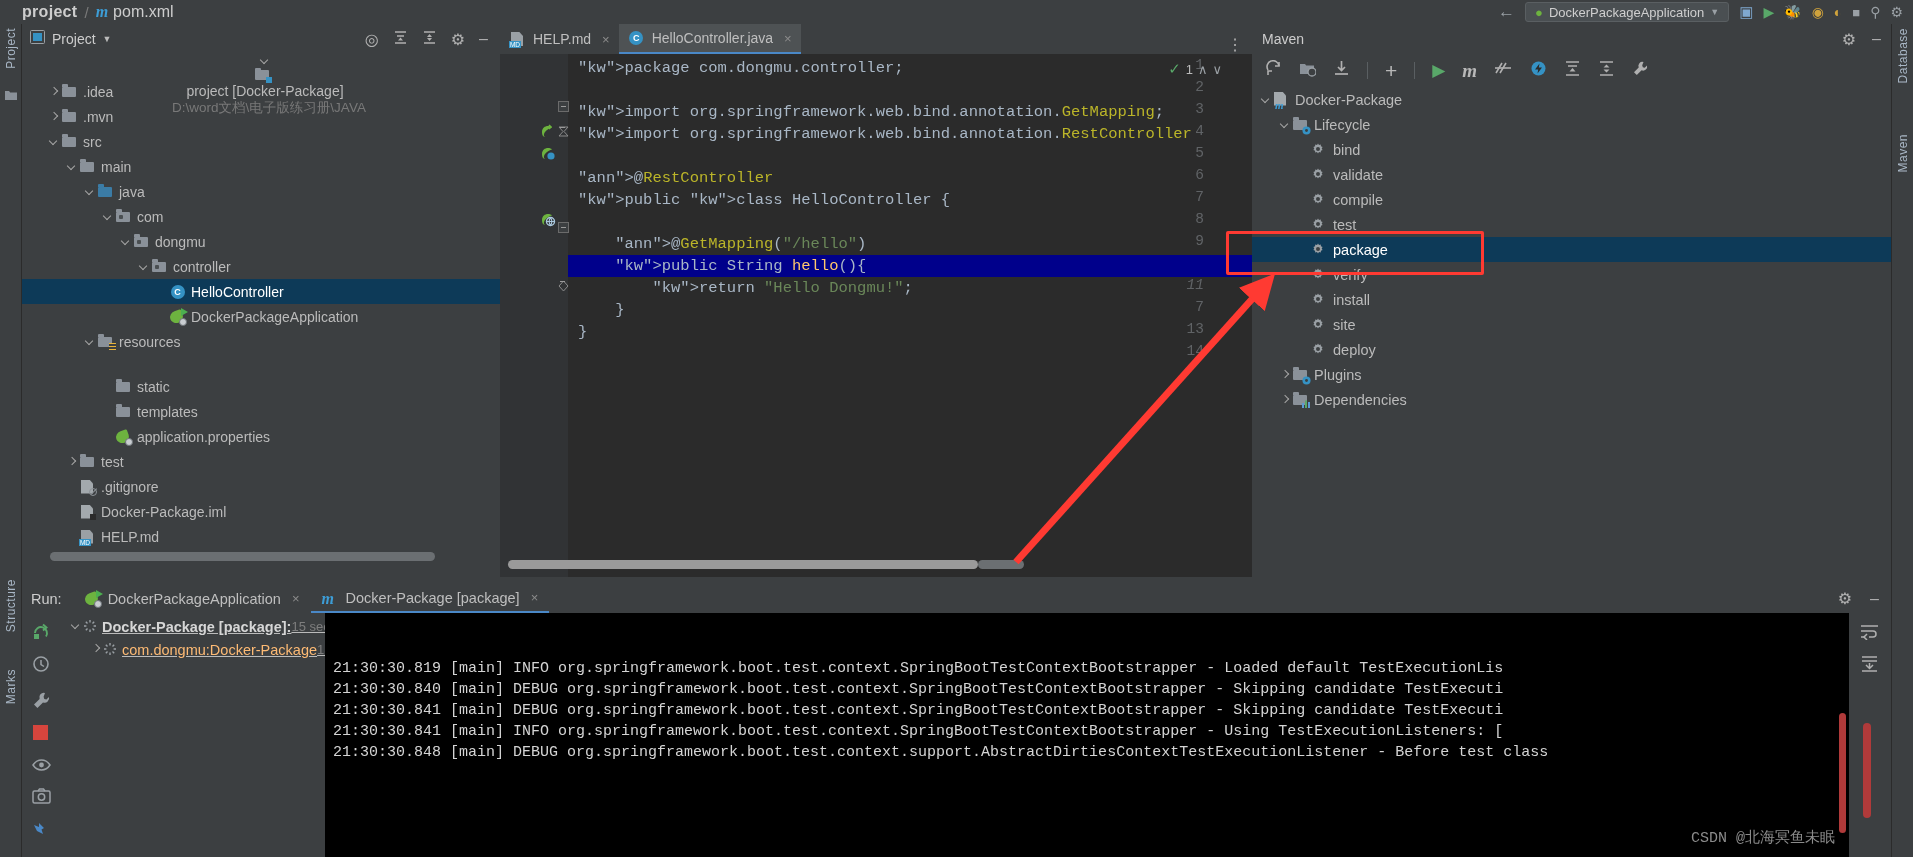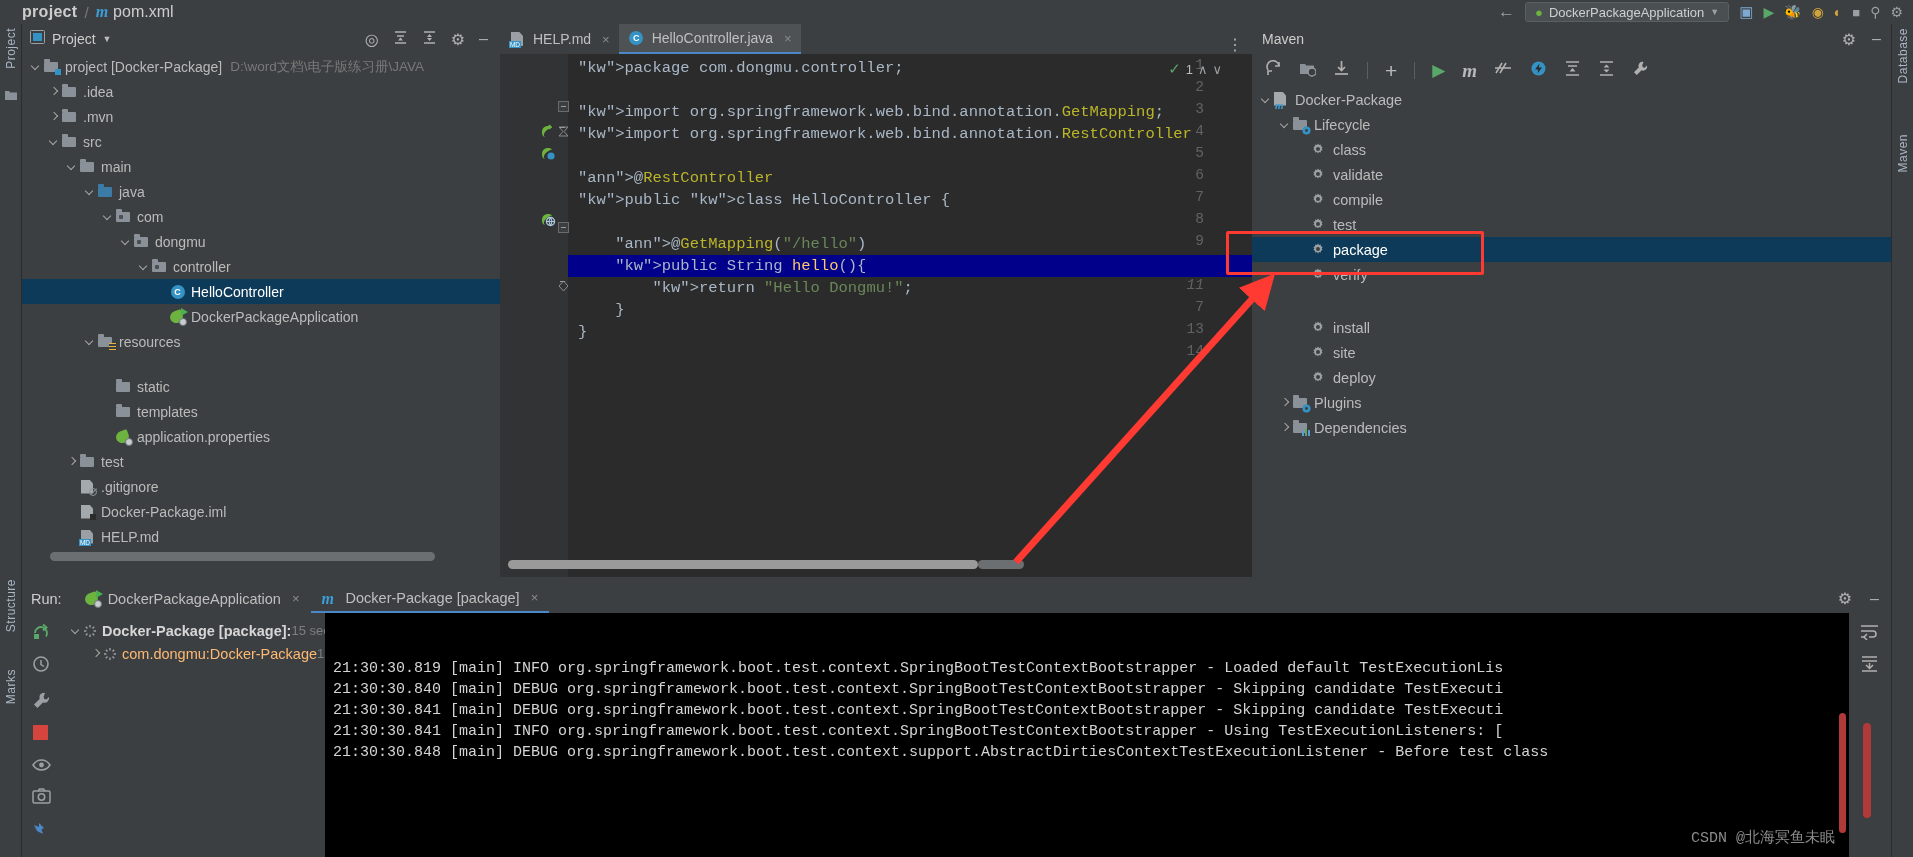--- a/index.html
+++ b/index.html
@@ -126,21 +126,21 @@
   .runpanel { position:absolute; left:22px; top:584px; width:1869px; height:273px; background:#3c3f41; }
   .run-tabs { height:29px; display:flex; align-items:center; gap:0; background:#3c3f41; }
   .run-label { font-size:14.5px; color:#cdcdcd; padding:0 11px 0 9px; }
   .rtab { height:29px; display:flex; align-items:center; gap:7px; padding:0 11px; font-size:14.5px; color:#bfbfbf; }
   .rtab.active { border-bottom:2px solid #4a88c7; }
   .run-tabs-right { margin-left:auto; display:flex; gap:18px; align-items:center; padding-right:12px; }
 
   .run-body { position:absolute; left:0; top:29px; width:1869px; height:244px; display:flex; }
   .run-sidebar { width:38px; background:#3c3f41; position:relative; }
   .run-tree { width:265px; background:#3c3f41; font-size:14.5px; padding-top:6px; }
-  .rtrow { height:23px; display:flex; align-items:center; white-space:nowrap; }
+  .rtrow { height:23px; display:flex; white-space:nowrap;text-decoration:underline; }
   .rtrow .lbl { color:#fdba74; }
   .rtrow .lbl.b { font-weight:bold; color:#d6d6d6; }
   .rtrow .secs { margin-left:auto; color:#7e7e7e; font-size:13px; padding-right:8px; }
   .spinner { width:14px;height:14px;margin-right:5px;flex:none; }
   .console { flex:1; background:#000000; position:relative; overflow:hidden;
              font-family:"Liberation Mono",monospace; font-size:15px; line-height:21px; color:#d4d4d4;
              padding:3px 0 0 8px; white-space:pre; }
   .watermark { position:absolute; right:14px; bottom:8px; color:#8b8b8b; font-size:15px; }
   .console-scroll { position:absolute; right:3px; top:100px; width:7px; height:120px; background:#b03a3a; border-radius:4px; }
 
@@ -216,21 +216,21 @@
           <svg width="15" height="15" viewBox="0 0 15 15">
               <path d="M2 2h11M2 13h11" stroke="#b0b0b0" stroke-width="1.4"></path>
               <path d="M7.5 4l2.5 3h-5zM7.5 11l-2.5-3h5z" fill="#b0b0b0"></path>
             </svg>
         </span>
         <span style="color:#b0b0b0;font-size:16px;">⚙</span>
         <span style="color:#b0b0b0;font-size:16px;">–</span>
       </span>
     </div>
     <div class="tree" id="project-tree">
-        <div class="trow" style="padding-left: 8px;">
+        <div class="trow" style="padding-left: 8px; flex-direction: column;">
           <span class="arrow d"></span>
           <span class="ico">
             <span class="fld"></span>
             <span class="badge-sq"></span>
           </span>
           <span class="tw">project [Docker-Package]</span>
           <span class="path-grey">D:\word文档\电子版练习册\JAVA</span>
         </div>
         <div class="trow" style="padding-left: 26px;">
           <span class="arrow r"></span>
@@ -536,21 +536,21 @@
             </svg>
           </span>
           <span class="tw">Lifecycle</span>
         </div>
         <div class="mrow" style="padding-left: 46px;">
           <span class="arrow"></span>
           <span class="ico" style="width:17px;position:relative;"><svg width="14" height="14" viewBox="0 0 14 14">
               <path d="M7 1.4l1 1.5 1.8-.4.1 1.8 1.7.6-.9 1.6.9 1.6-1.7.6-.1 1.8-1.8-.4-1 1.5-1-1.5-1.8.4-.1-1.8-1.7-.6.9-1.6-.9-1.6 1.7-.6.1-1.8 1.8.4z" fill="#9aa0a5"></path>
               <circle cx="7" cy="7" r="2" fill="#3c3f41"></circle>
             </svg></span>
-          <span class="tw">class</span>
+          <span class="tw">bind</span>
         </div>
         <div class="mrow" style="padding-left: 46px;">
           <span class="arrow"></span>
           <span class="ico" style="width:17px;position:relative;"><svg width="14" height="14" viewBox="0 0 14 14">
               <path d="M7 1.4l1 1.5 1.8-.4.1 1.8 1.7.6-.9 1.6.9 1.6-1.7.6-.1 1.8-1.8-.4-1 1.5-1-1.5-1.8.4-.1-1.8-1.7-.6.9-1.6-.9-1.6 1.7-.6.1-1.8 1.8.4z" fill="#9aa0a5"></path>
               <circle cx="7" cy="7" r="2" fill="#3c3f41"></circle>
             </svg></span>
           <span class="tw">validate</span>
         </div>
         <div class="mrow" style="padding-left: 46px;">
@@ -578,21 +578,21 @@
           <span class="tw">package</span>
         </div>
         <div class="mrow" style="padding-left: 46px;">
           <span class="arrow"></span>
           <span class="ico" style="width:17px;position:relative;"><svg width="14" height="14" viewBox="0 0 14 14">
               <path d="M7 1.4l1 1.5 1.8-.4.1 1.8 1.7.6-.9 1.6.9 1.6-1.7.6-.1 1.8-1.8-.4-1 1.5-1-1.5-1.8.4-.1-1.8-1.7-.6.9-1.6-.9-1.6 1.7-.6.1-1.8 1.8.4z" fill="#9aa0a5"></path>
               <circle cx="7" cy="7" r="2" fill="#3c3f41"></circle>
             </svg></span>
           <span class="tw">verify</span>
         </div>
-        <div class="mrow" style="padding-left: 46px; margin-top: 28px;">
+        <div class="mrow" style="padding-left: 46px;">
           <span class="arrow"></span>
           <span class="ico" style="width:17px;position:relative;"><svg width="14" height="14" viewBox="0 0 14 14">
               <path d="M7 1.4l1 1.5 1.8-.4.1 1.8 1.7.6-.9 1.6.9 1.6-1.7.6-.1 1.8-1.8-.4-1 1.5-1-1.5-1.8.4-.1-1.8-1.7-.6.9-1.6-.9-1.6 1.7-.6.1-1.8 1.8.4z" fill="#9aa0a5"></path>
               <circle cx="7" cy="7" r="2" fill="#3c3f41"></circle>
             </svg></span>
           <span class="tw">install</span>
         </div>
         <div class="mrow" style="padding-left: 46px;">
           <span class="arrow"></span>
           <span class="ico" style="width:17px;position:relative;"><svg width="14" height="14" viewBox="0 0 14 14">

